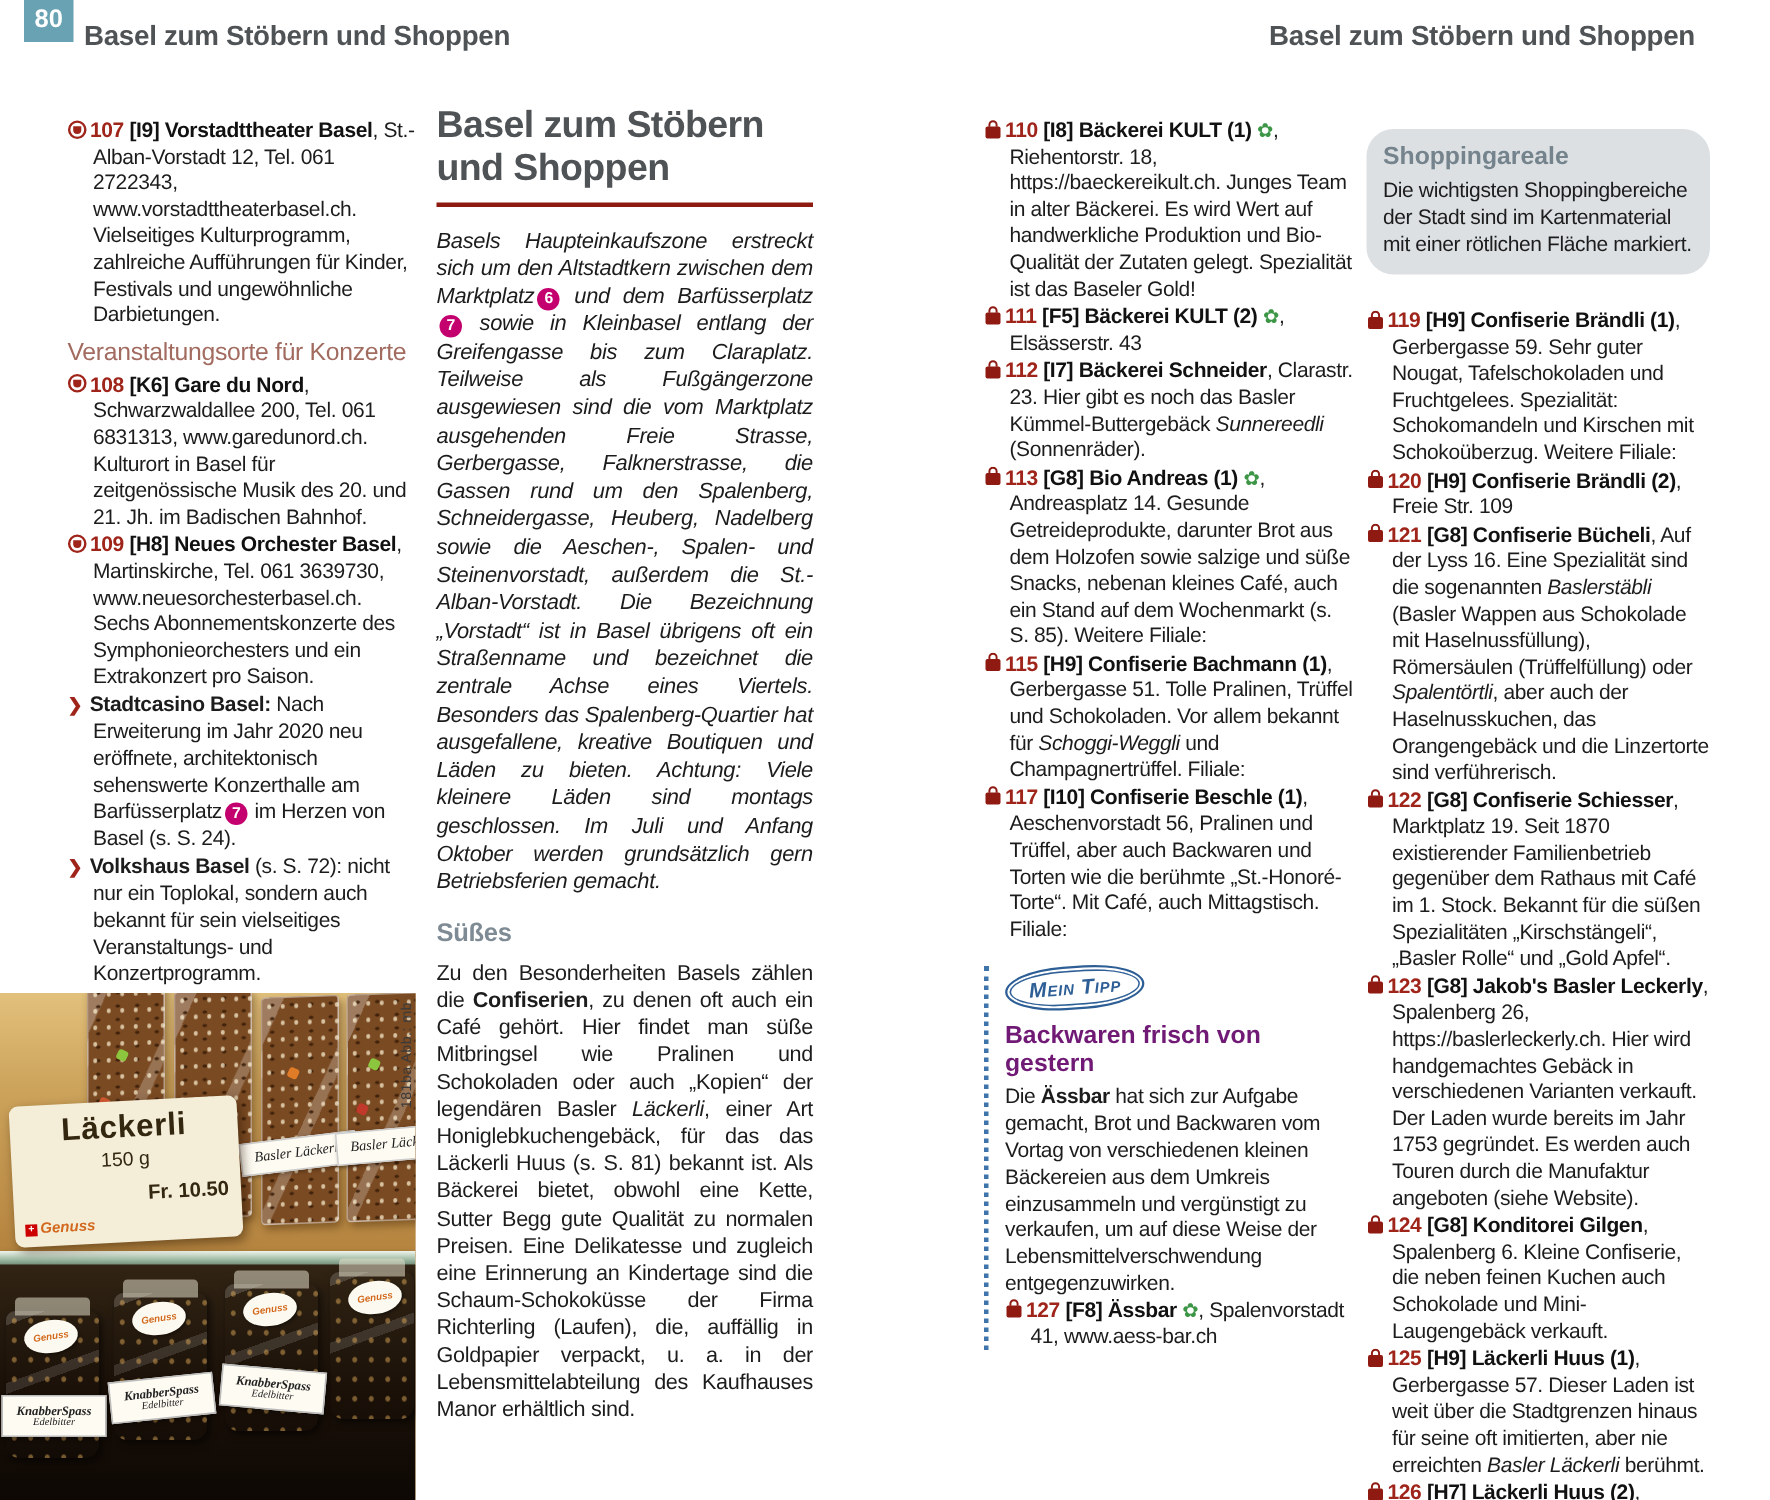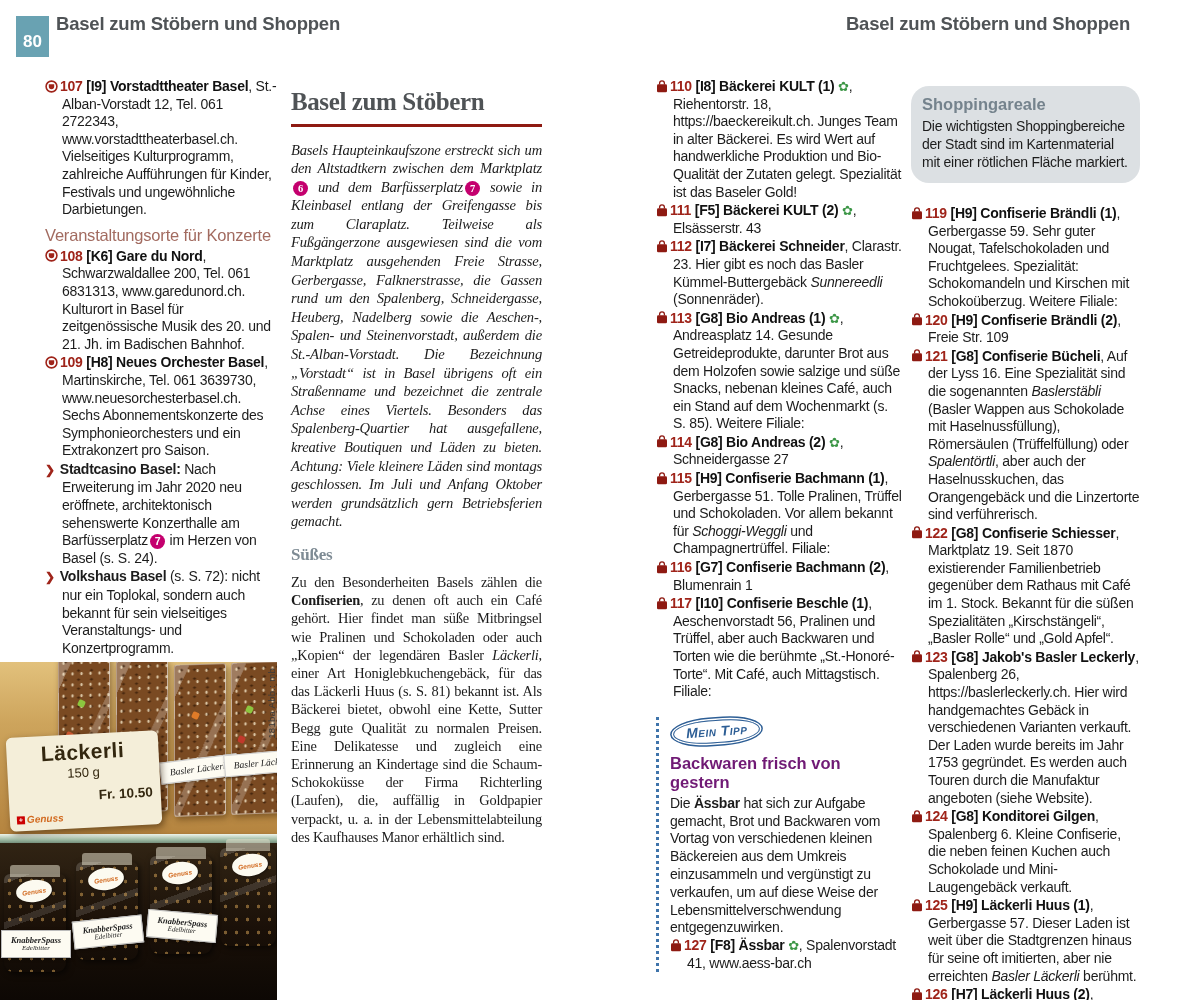--- a/index.html
+++ b/index.html
@@ -11,31 +11,31 @@
     --graytitle:#4f5356;
     --redheading:#a26b60;
     --grayheading:#7e8b94;
     --boxbg:#dce0e3;
     --tipblue:#2d5e95;
   }
   html,body{margin:0;padding:0;background:#ffffff;}
   .page{position:relative;width:1180px;height:1000px;background:#fff;overflow:hidden;
         font-family:"Liberation Sans",sans-serif;color:var(--ink);}
   
-  .pagenum-box{position:absolute;top:0;height:41px;background:var(--teal);color:#fff;
-    font-weight:bold;font-size:17px;display:flex;align-items:flex-end;justify-content:center;padding-bottom:5px;box-sizing:border-box;margin-top:16px;}
+  .pagenum-box{position:absolute;top:0;height:28px;background:var(--teal);color:#fff;
+    font-weight:bold;font-size:17px;display:flex;align-items:flex-end;justify-content:center;padding-bottom:5px;box-sizing:border-box;}
   #pagenum-left{left:16px;width:33px;}
   #pagenum-right{left:1204px;width:42px;padding-left:28px;}
   .header-title{position:absolute;top:13px;font-weight:bold;font-size:18.5px;color:var(--graytitle);letter-spacing:-0.2px;white-space:nowrap;}
   #header-title-left{left:56px;}
   #header-title-right{right:50px;}
   
   .col{position:absolute;}
   #col1{left:45px;top:78px;width:233px;}
-  #col2{left:291px;top:87px;width:251px;font-family:Liberation Serif, serif;}
+  #col2{left:291px;top:69px;width:251px;}
   #col3{left:656px;top:78px;width:246px;}
   #col4{left:911px;top:86px;width:229px;}
   
   .entry{padding-left:17px;text-indent:-17px;font-size:14px;line-height:17.6px;letter-spacing:-0.25px;margin:0 0 1px 0;}
   .num{font-weight:bold;color:var(--red);}
   .ename{font-weight:bold;color:#111;}
   .eicon{vertical-align:-1.5px;margin-right:2px;}
   .organic{color:var(--green);font-style:normal;font-size:13px;}
   .map-num{display:inline-block;background:var(--magenta);color:#fff;border-radius:50%;
      width:15px;height:15px;line-height:15px;text-align:center;font-size:10.5px;font-weight:bold;
@@ -197,20 +197,21 @@
     </div>
     <div class="bag" style="left:220px;top:186px;width:56px;">
       <div class="bag-sticker">Genuss</div>
     </div>
     <div class="photo-credit">181ba Abb.: mb</div>
   </div>
 
   <div class="col" id="col2">
     <div class="article-title">
       <div>Basel zum Stöbern</div>
+      <div>und Shoppen</div>
     </div>
     <div class="title-rule"></div>
     <div class="intro">Basels Haupteinkaufszone erstreckt sich um den Altstadtkern zwischen dem Marktplatz<span class="map-num">6</span> und dem Barfüsserplatz<span class="map-num">7</span> sowie in Kleinbasel entlang der Greifengasse bis zum Claraplatz. Teilweise als Fußgängerzone ausgewiesen sind die vom Marktplatz ausgehenden Freie Strasse, Gerbergasse, Falknerstrasse, die Gassen rund um den Spalenberg, Schneidergasse, Heuberg, Nadelberg sowie die Aeschen-, Spalen- und Steinenvorstadt, außerdem die St.-Alban-Vorstadt. Die Bezeichnung „Vorstadt“ ist in Basel übrigens oft ein Straßenname und bezeichnet die zentrale Achse eines Viertels. Besonders das Spalenberg-Quartier hat ausgefallene, kreative Boutiquen und Läden zu bieten. Achtung: Viele kleinere Läden sind montags geschlossen. Im Juli und Anfang Oktober werden grundsätzlich gern Betriebsferien gemacht.</div>
     <div class="gray-heading">Süßes</div>
     <div class="bodytext">Zu den Besonderheiten Basels zählen die <b>Confiserien</b>, zu denen oft auch ein Café gehört. Hier findet man süße Mitbringsel wie Pralinen und Schokoladen oder auch „Kopien“ der legendären Basler <i>Läckerli</i>, einer Art Honiglebkuchengebäck, für das das Läckerli Huus (s. S. 81) bekannt ist. Als Bäckerei bietet, obwohl eine Kette, Sutter Begg gute Qualität zu normalen Preisen. Eine Delikatesse und zugleich eine Erinnerung an Kindertage sind die Schaum-Schokoküsse der Firma Richterling (Laufen), die, auffällig in Goldpapier verpackt, u. a. in der Lebensmittelabteilung des Kaufhauses Manor erhältlich sind.</div>
   </div>
 
   <div class="col" id="col3">
     <div id="col3-entries">
         <div class="entry"><svg class="eicon" width="12" height="13" viewBox="0 0 12 13">
@@ -225,29 +226,21 @@
             <path d="M3.6 4.5V3.2a2.4 2.4 0 014.8 0v1.3" fill="none" stroke="#8e1a12" stroke-width="1.3"></path>
             <rect x="1" y="4.3" width="10" height="8" rx="1.3" fill="#8e1a12"></rect>
           </svg><span class="num">112</span> <span class="ename">[I7] Bäckerei Schneider</span>, Clarastr. 23. Hier gibt es noch das Basler Kümmel-Buttergebäck <i>Sunnereedli</i> (Sonnenräder).</div>
         <div class="entry"><svg class="eicon" width="12" height="13" viewBox="0 0 12 13">
             <path d="M3.6 4.5V3.2a2.4 2.4 0 014.8 0v1.3" fill="none" stroke="#8e1a12" stroke-width="1.3"></path>
             <rect x="1" y="4.3" width="10" height="8" rx="1.3" fill="#8e1a12"></rect>
           </svg><span class="num">113</span> <span class="ename">[G8] Bio Andreas (1)</span>  <span class="organic">✿</span>, Andreasplatz 14. Gesunde Getreideprodukte, darunter Brot aus dem Holzofen sowie salzige und süße Snacks, nebenan kleines Café, auch ein Stand auf dem Wochenmarkt (s. S. 85). Weitere Filiale:</div>
         <div class="entry"><svg class="eicon" width="12" height="13" viewBox="0 0 12 13">
             <path d="M3.6 4.5V3.2a2.4 2.4 0 014.8 0v1.3" fill="none" stroke="#8e1a12" stroke-width="1.3"></path>
             <rect x="1" y="4.3" width="10" height="8" rx="1.3" fill="#8e1a12"></rect>
-          </svg><span class="num">114</span> <span class="ename">[G8] Bio Andreas (2)</span>  <span class="organic">✿</span>, Schneidergasse 27</div>
-        <div class="entry"><svg class="eicon" width="12" height="13" viewBox="0 0 12 13">
-            <path d="M3.6 4.5V3.2a2.4 2.4 0 014.8 0v1.3" fill="none" stroke="#8e1a12" stroke-width="1.3"></path>
-            <rect x="1" y="4.3" width="10" height="8" rx="1.3" fill="#8e1a12"></rect>
           </svg><span class="num">115</span> <span class="ename">[H9] Confiserie Bachmann (1)</span>, Gerbergasse 51. Tolle Pralinen, Trüffel und Schokoladen. Vor allem bekannt für <i>Schoggi-Weggli</i> und Champagnertrüffel. Filiale:</div>
-        <div class="entry"><svg class="eicon" width="12" height="13" viewBox="0 0 12 13">
-            <path d="M3.6 4.5V3.2a2.4 2.4 0 014.8 0v1.3" fill="none" stroke="#8e1a12" stroke-width="1.3"></path>
-            <rect x="1" y="4.3" width="10" height="8" rx="1.3" fill="#8e1a12"></rect>
-          </svg><span class="num">116</span> <span class="ename">[G7] Confiserie Bachmann (2)</span>, Blumenrain 1</div>
         <div class="entry"><svg class="eicon" width="12" height="13" viewBox="0 0 12 13">
             <path d="M3.6 4.5V3.2a2.4 2.4 0 014.8 0v1.3" fill="none" stroke="#8e1a12" stroke-width="1.3"></path>
             <rect x="1" y="4.3" width="10" height="8" rx="1.3" fill="#8e1a12"></rect>
           </svg><span class="num">117</span> <span class="ename">[I10] Confiserie Beschle (1)</span>, Aeschenvorstadt 56, Pralinen und Trüffel, aber auch Backwaren und Torten wie die berühmte „St.-Honoré-Torte“. Mit Café, auch Mittagstisch. Filiale:</div>
       </div>
     <div class="tip">
       <span class="tip-badge">Mein Tipp</span>
       <div class="tip-heading">Backwaren frisch von gestern</div>
       <div class="tip-body">Die <b>Ässbar</b> hat sich zur Aufgabe gemacht, Brot und Backwaren vom Vortag von verschiedenen kleinen Bäckereien aus dem Umkreis einzusammeln und vergünstigt zu verkaufen, um auf diese Weise der Lebensmittelverschwendung entgegenzuwirken.</div>
       <div id="tip-entry">

